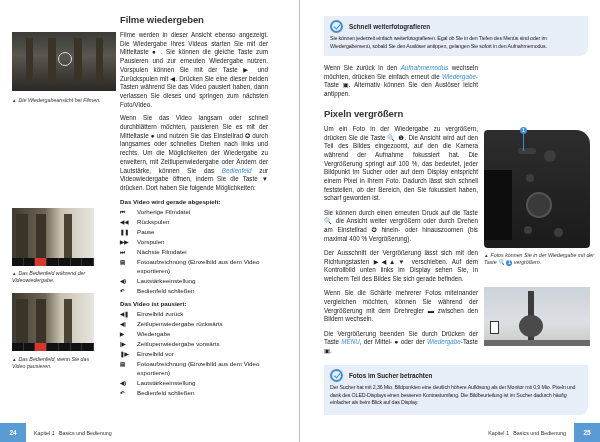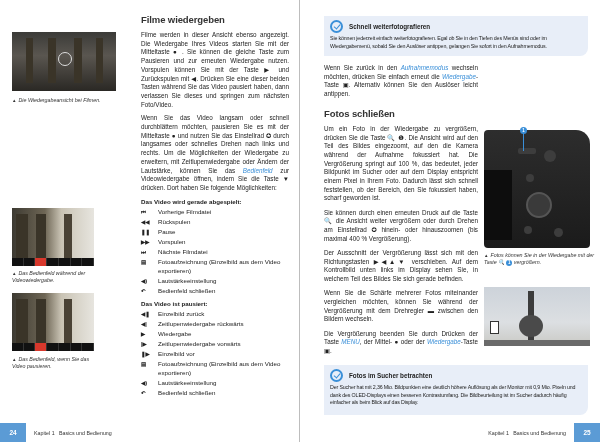--- a/index.html
+++ b/index.html
@@ -8,21 +8,21 @@
   .spread { position: relative; width: 600px; height: 442px; display: flex; }
   .page { position: relative; width: 300px; height: 442px; background: #fff; overflow: hidden; }
   .page.left { border-right: 1px solid #bdbdbd; }
   .text { font-size: 6.3px; line-height: 8.7px; text-align: justify; color: #222; }
   .h2 { font-family: "Liberation Sans", sans-serif; font-weight: bold; font-size: 9.5px; color: #333; letter-spacing: -0.1px; }
   .link { color: #3a8fd8; font-style: italic; }
   .caption { font-size: 5.3px; line-height: 7px; font-style: italic; color: #333; }
   .caption .tri { font-style: normal; font-size: 4.5px; margin-right: 2px; }
 
   
-  .l-col-text { position: absolute; left: 141px; top: 14px; width: 148px; }
+  .l-col-text { position: absolute; left: 120px; top: 14px; width: 148px; }
   .l-col-text p { margin-bottom: 5px; }
   .list-head { font-size: 6.2px; font-weight: bold; margin: 4px 0 3px 0; }
   .list { list-style: none; }
   .list li { display: flex; font-size: 6.2px; line-height: 8.7px; margin-bottom: 1.4px; }
   .list li .ic { width: 17px; flex: 0 0 17px; font-size: 5.5px; color: #222; font-weight: bold; }
   .photo { position: absolute; background: #222; overflow: hidden; }
   .photo1 { left: 12px; top: 32px; width: 104px; height: 59px; background: linear-gradient(180deg,#3b3b38 0%,#5a5650 40%,#2a2824 100%); }
   .photo2 { left: 12px; top: 208px; width: 82px; height: 58px; background: linear-gradient(90deg,#3d3a32 0%,#6e6655 40%,#c9c3b4 60%,#e7e5df 100%); }
   .photo3 { left: 12px; top: 293px; width: 82px; height: 58px; background: linear-gradient(90deg,#3d3a32 0%,#6e6655 40%,#c9c3b4 60%,#e7e5df 100%); }
   .ctrlbar { position: absolute; left: 0; right: 0; bottom: 0; height: 8px; background: #111; display: flex; }
@@ -198,21 +198,21 @@
     <div class="tipbox tip1">
       <div class="tip-title">
           <span class="tip-icon"></span>
           <span>Schnell weiterfotografieren</span>
         </div>
       <div class="tip-text">Sie können jederzeit einfach weiterfotografieren. Egal ob Sie in den Tiefen des Menüs sind oder im Wiedergabemenü, sobald Sie den Auslöser antippen, gelangen Sie sofort in den Aufnahmemodus.</div>
     </div>
 
     <div class="r-col-text">
       <p class="text"><span>Wenn Sie zurück in den </span><span class="link">Aufnahmemodus</span><span> wechseln möchten, drücken Sie einfach erneut die </span><span class="link">Wiedergabe</span><span>-Taste ▣. Alternativ können Sie den Auslöser leicht antippen.</span></p>
-      <div class="h2">Fotos schließen</div>
+      <div class="h2">Pixeln vergrößern</div>
       <p class="text">Um ein Foto in der Wiedergabe zu vergrößern, drücken Sie die Taste 🔍 ❶. Die Ansicht wird auf den Teil des Bildes eingezoomt, auf den die Kamera während der Aufnahme fokussiert hat. Die Vergrößerung springt auf 100 %, das bedeutet, jeder Bildpunkt im Sucher oder auf dem Display entspricht einem Pixel in Ihrem Foto. Dadurch lässt sich schnell feststellen, ob der Bereich, den Sie fokussiert haben, scharf geworden ist.</p>
       <p class="text">Sie können durch einen erneuten Druck auf die Taste 🔍 die Ansicht weiter vergrößern oder durch Drehen am Einstellrad ✪ hinein- oder hinauszoomen (bis maximal 400 % Vergrößerung).</p>
       <p class="text">Der Ausschnitt der Vergrößerung lässt sich mit den Richtungstasten ▶◀▲▼ verschieben. Auf dem Kontrollbild unten links im Display sehen Sie, in welchem Teil des Bildes Sie sich gerade befinden.</p>
       <p class="text">Wenn Sie die Schärfe mehrerer Fotos miteinander vergleichen möchten, können Sie während der Vergrößerung mit dem Drehregler ▬ zwischen den Bildern wechseln.</p>
       <p class="text"><span>Die Vergrößerung beenden Sie durch Drücken der Taste </span><span class="link">MENU</span><span>, der Mittel- ● oder der </span><span class="link">Wiedergabe</span><span>-Taste ▣.</span></p>
     </div>
 
     <div class="camera" style="left:184px;">
       <div class="cam-screen"></div>
       <div class="cam-dial"></div>

